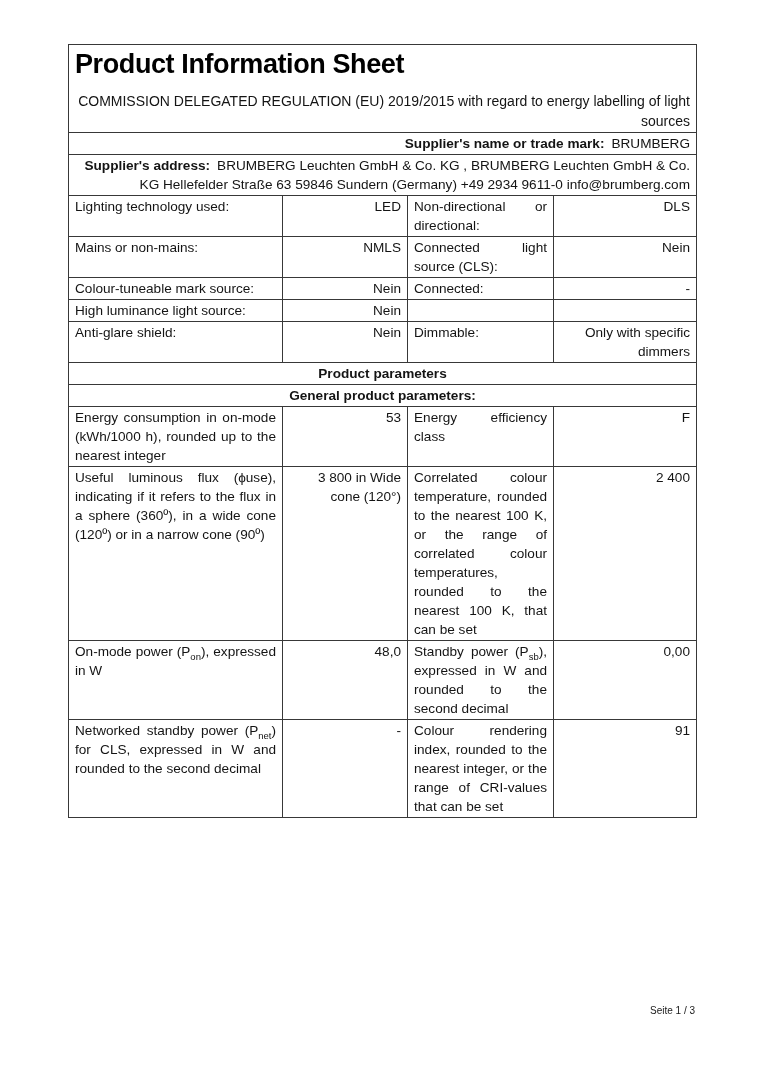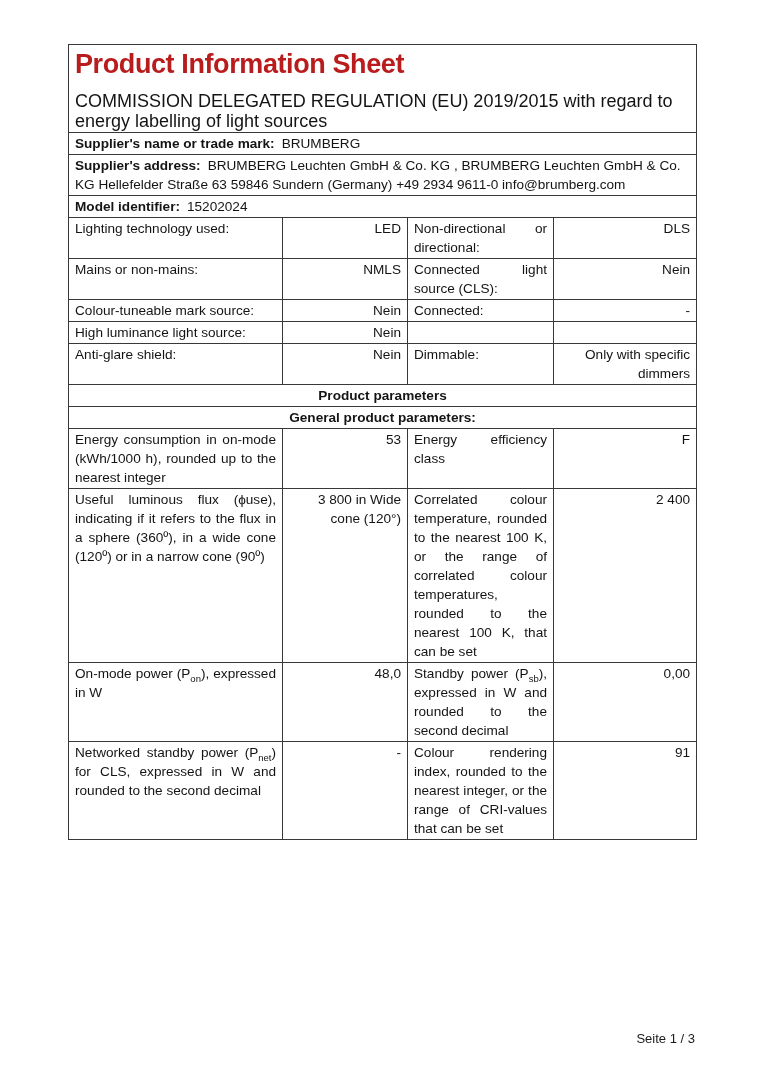--- a/index.html
+++ b/index.html
@@ -29,75 +29,70 @@
     overflow: hidden;
   }
   .title-cell { padding: 8px 7px 6px 7px; }
   .doc-title {
     margin: 2px 0 11px 0;
     font-size: 27px;
     line-height: 32px;
     font-weight: bold;
     letter-spacing: -0.4px;
   }
-  .doc-subtitle { margin: 0; font-size: 18px; line-height: 20px; }
-  .info-cell { padding: 3px 7px; }
+  .doc-subtitle { margin: 0; font-size: 14px; line-height: 20px; text-align: right; }
+  .info-cell { padding: 3px 7px; text-align: right; }
   .lbl { font-weight: bold; }
   .lbl-val { margin-left: 7px; }
   .p-cell { text-align: justify; }
   .v-cell { text-align: right; }
   .hdr-center { text-align: center; font-weight: bold; padding: 1px 6px; margin-top: 31px; }
   .prewrap { white-space: pre-line; }
   sub { font-size: 9.5px; line-height: 0; }
   .footer {
     position: absolute;
-    top: 1032px;
+    top: 1004px;
     right: 69px;
-    font-size: 13px;
+    font-size: 10px;
     line-height: 14px;
     color: #1a1a1a;
   }
 </style>
 </head>
 <body>
 
 <div class="page">
   <table class="sheet">
     <colgroup>
       <col style="width:214px">
       <col style="width:125px">
       <col style="width:146px">
       <col style="width:143px">
     </colgroup>
 
     <tbody>
         <tr>
       <td colspan="4" class="title-cell">
-        <h1 class="doc-title" style="color: #b91c1c;">Product Information Sheet</h1>
+        <h1 class="doc-title" style="color: #000000;">Product Information Sheet</h1>
         <p class="doc-subtitle">COMMISSION DELEGATED REGULATION (EU) 2019/2015 with regard to energy labelling of light sources</p>
       </td>
     </tr>
 
     <tr>
       <td colspan="4" class="info-cell">
         <span class="lbl">Supplier's name or trade mark:</span><span class="lbl-val">BRUMBERG</span>
       </td>
     </tr>
 
     <tr>
       <td colspan="4" class="info-cell">
         <span class="lbl">Supplier's address:</span><span class="lbl-val">BRUMBERG Leuchten GmbH &amp; Co. KG , BRUMBERG Leuchten GmbH &amp; Co. KG Hellefelder Straße 63 59846 Sundern (Germany) +49 2934 9611-0 info@brumberg.com</span>
       </td>
     </tr>
 
-    <tr>
-      <td colspan="4" class="info-cell">
-        <span class="lbl">Model identifier:</span><span class="lbl-val">15202024</span>
-      </td>
-    </tr>
 
 
     <tr>
       <td class="p-cell">Lighting technology used:</td>
       <td class="v-cell">LED</td>
       <td class="p-cell">Non-directional or directional:</td>
       <td class="v-cell">DLS</td>
     </tr>
     <tr>
       <td class="p-cell">Mains or non-mains:</td>

